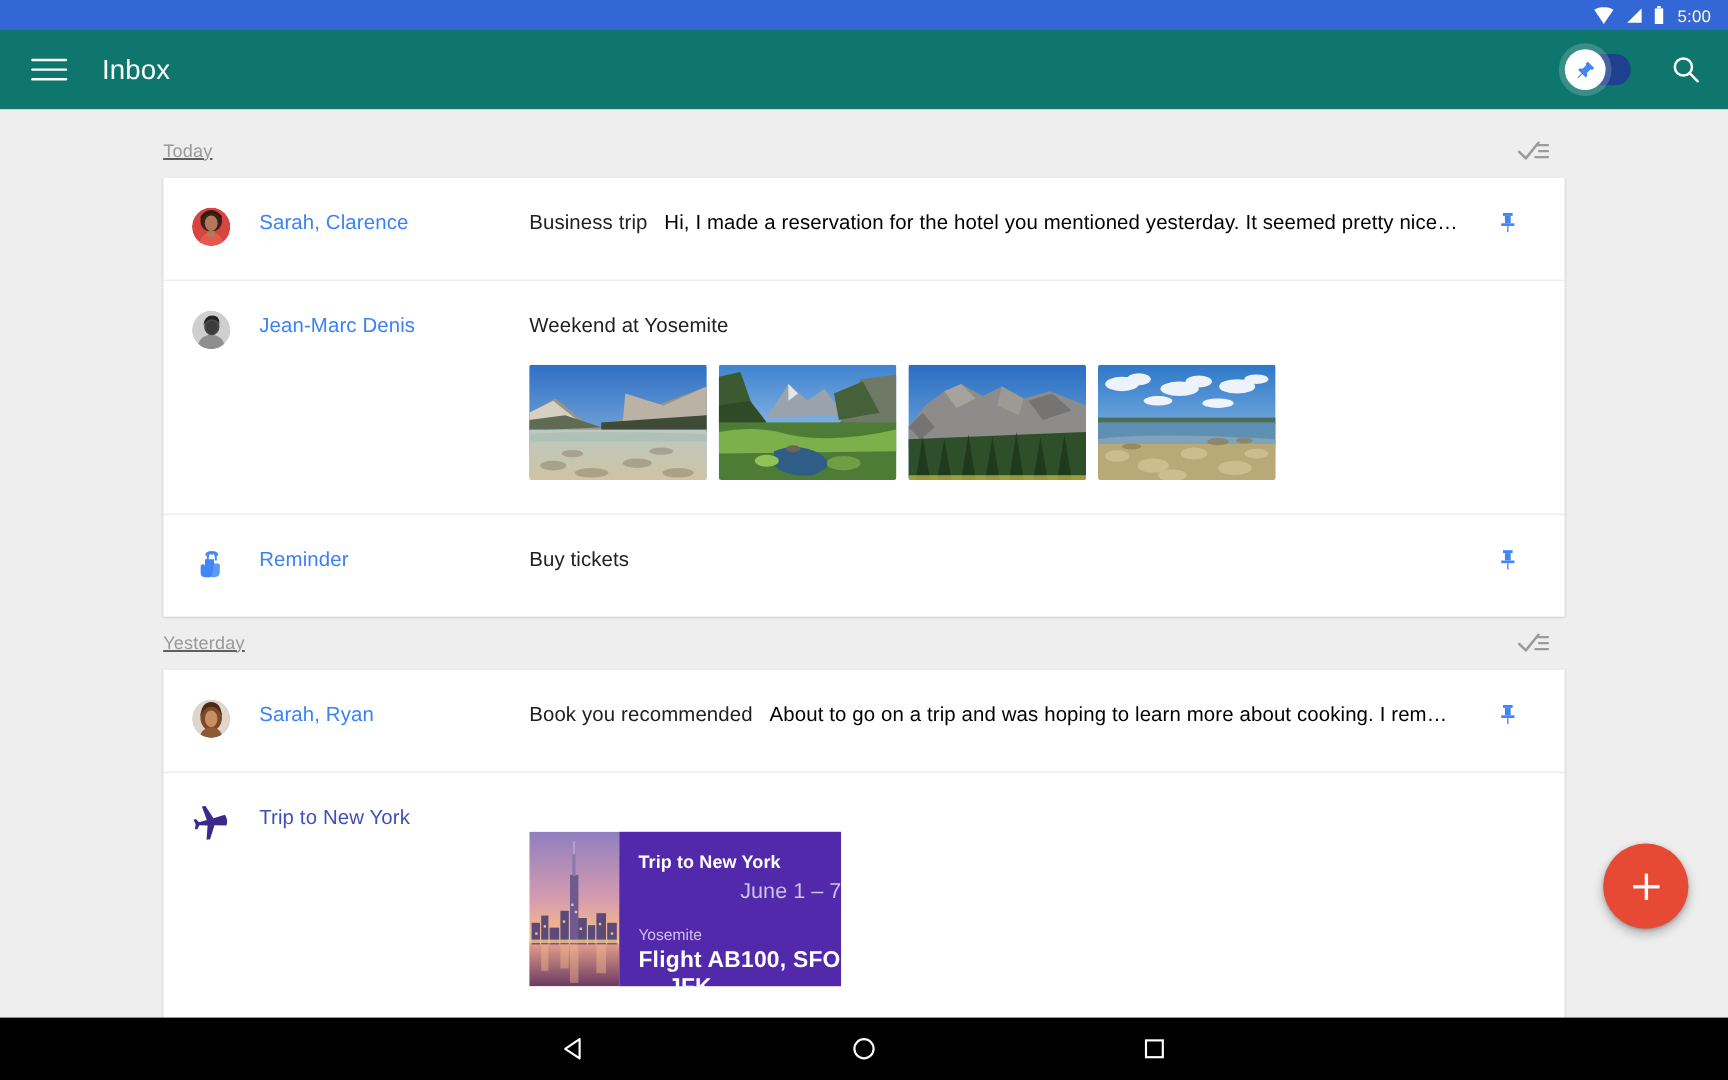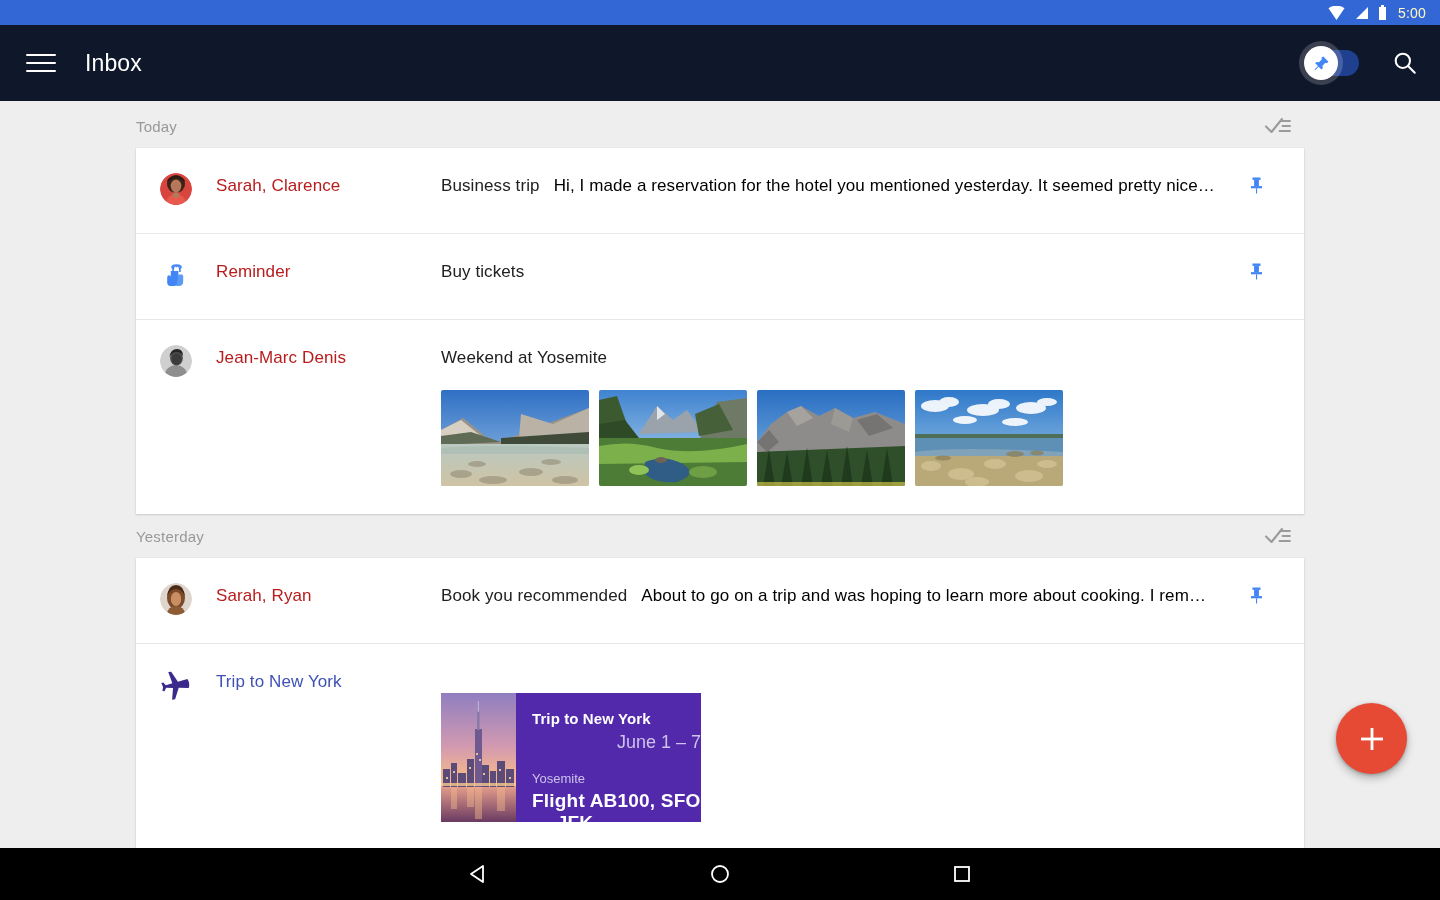--- a/index.html
+++ b/index.html
@@ -17,21 +17,21 @@
     padding-right: 14px; gap: 9px;
   }
   .status-icon { display: block; }
   .status-time {
     color: #fef9c3; font-size: 14px; letter-spacing: .2px;
     line-height: 1; margin-left: 2px;
   }
 
   
   .app-bar {
-    height: 76px; background: #0f172a;
+    height: 66px; background: #0f766e;
     display: flex; align-items: center;
     padding: 0 22px 0 26px;
     position: relative; z-index: 5;
   }
   .menu-btn {
     width: 30px; height: 26px;
     display: flex; flex-direction: column; justify-content: center; gap: 6px;
     cursor: pointer;
   }
   .menu-btn i { display: block; height: 2px; background: #fff; border-radius: 1px; }
@@ -57,20 +57,21 @@
 
   
   .content {
     position: absolute; top: 104px; left: 0;
     width: 1440px; height: 744px;
     background: #eeeeee; overflow: hidden;
   }
   .section-header {
     height: 44px; display: flex; align-items: center;
     padding: 0 148px 0 136px;
+    text-decoration: underline;
   }
   .section-label {
     font-size: 15px; color: #999999; letter-spacing: .2px;
   }
   .sweep-btn { margin-left: auto; cursor: pointer; display: flex; }
 
   .card {
     background: #ffffff;
     margin: 0 136px;
     box-shadow: 0 1px 2px rgba(0,0,0,.14), 0 0 1px rgba(0,0,0,.10);
@@ -88,21 +89,21 @@
     width: 80px; min-width: 80px;
     display: flex; align-items: flex-start; justify-content: center;
     padding-top: 25px;
   }
   .avatar {
     width: 32px; height: 32px; border-radius: 50%;
     overflow: hidden; display: block;
   }
   .row-sender {
     width: 225px; min-width: 225px;
-    font-size: 17px; color: #b91c1c;
+    font-size: 17px; color: #3b82f6;
     padding-top: 28px;
     letter-spacing: .1px;
   }
   .row-sender.accent { color: #3f51b5; }
   .row-body { flex: 1; padding-top: 28px; min-width: 0; }
   .row-line {
     display: flex; align-items: flex-end; gap: 14px;
     white-space: nowrap; overflow: hidden;
   }
   .row-subject {
@@ -238,47 +239,20 @@
             <ellipse cx="16" cy="30" rx="10" ry="9" fill="#e8584c"></ellipse>
             <ellipse cx="16" cy="22" rx="3.6" ry="3" fill="#b5785a"></ellipse>
           </g>
         </svg>
       </div>
       <div class="row-sender">Sarah, Clarence</div>
       <div class="row-body">
         <div class="row-line">
           <span class="row-subject">Business trip</span>
           <span class="row-preview">Hi, I made a reservation for the hotel you mentioned yesterday. It seemed pretty nice…</span>
-        </div>
-      </div>
-      <div class="row-pin">
-        <svg width="13" height="17" viewBox="0 0 13 17">
-          <rect x="2.5" y="0.5" width="8" height="2.4" fill="#4285f4"></rect>
-          <rect x="4.1" y="2.9" width="4.8" height="6.2" fill="#4285f4"></rect>
-          <rect x="1" y="9.1" width="11" height="2.2" fill="#4285f4"></rect>
-          <rect x="6" y="11.3" width="1.1" height="5.2" fill="#4285f4"></rect>
-        </svg>
-      </div>
-    </div>
-
-    <div class="row row-simple">
-      <div class="row-avatar">
-        <svg class="avatar" viewBox="0 0 32 32">
-          <path d="M13 13 q0-7 3.5-7 q3.5 0 3.5 7" fill="none" stroke="#4285f4" stroke-width="1.6"></path>
-          <path d="M13.4 9.5 q-3-1.6 0-3 q2.5-1 3.1 1.6" fill="none" stroke="#4285f4" stroke-width="1.5"></path>
-          <path d="M19.6 9.5 q3-1.6 0-3 q-2.5-1 -3.1 1.6" fill="none" stroke="#4285f4" stroke-width="1.5"></path>
-          <path d="M14.2 12 h4.2 v10 q0 5 -4.6 5 h-3.2 q-3.4 0 -3.4 -3.4 v-5.2 q0 -2.2 2 -2.2 q1.6 0 1.6 2 v-6.2 z" fill="#4285f4"></path>
-          <path d="M18.4 15.5 h3.2 q1.6 0 1.6 1.6 v5.4 q0 4.5 -4.6 4.5 h-2.2" fill="#5b9bf8"></path>
-        </svg>
-      </div>
-      <div class="row-sender">Reminder</div>
-      <div class="row-body">
-        <div class="row-line">
-          <span class="row-subject">Buy tickets</span>
-          <span class="row-preview"></span>
         </div>
       </div>
       <div class="row-pin">
         <svg width="13" height="17" viewBox="0 0 13 17">
           <rect x="2.5" y="0.5" width="8" height="2.4" fill="#4285f4"></rect>
           <rect x="4.1" y="2.9" width="4.8" height="6.2" fill="#4285f4"></rect>
           <rect x="1" y="9.1" width="11" height="2.2" fill="#4285f4"></rect>
           <rect x="6" y="11.3" width="1.1" height="5.2" fill="#4285f4"></rect>
         </svg>
       </div>
@@ -424,20 +398,47 @@
 
         </div>
       </div>
       <div class="row-pin empty">
         <svg width="13" height="17" viewBox="0 0 13 17">
             <rect width="13" height="17" fill="none"></rect>
           </svg>
       </div>
     </div>
 
+    <div class="row row-simple">
+      <div class="row-avatar">
+        <svg class="avatar" viewBox="0 0 32 32">
+          <path d="M13 13 q0-7 3.5-7 q3.5 0 3.5 7" fill="none" stroke="#4285f4" stroke-width="1.6"></path>
+          <path d="M13.4 9.5 q-3-1.6 0-3 q2.5-1 3.1 1.6" fill="none" stroke="#4285f4" stroke-width="1.5"></path>
+          <path d="M19.6 9.5 q3-1.6 0-3 q-2.5-1 -3.1 1.6" fill="none" stroke="#4285f4" stroke-width="1.5"></path>
+          <path d="M14.2 12 h4.2 v10 q0 5 -4.6 5 h-3.2 q-3.4 0 -3.4 -3.4 v-5.2 q0 -2.2 2 -2.2 q1.6 0 1.6 2 v-6.2 z" fill="#4285f4"></path>
+          <path d="M18.4 15.5 h3.2 q1.6 0 1.6 1.6 v5.4 q0 4.5 -4.6 4.5 h-2.2" fill="#5b9bf8"></path>
+        </svg>
+      </div>
+      <div class="row-sender">Reminder</div>
+      <div class="row-body">
+        <div class="row-line">
+          <span class="row-subject">Buy tickets</span>
+          <span class="row-preview"></span>
+        </div>
+      </div>
+      <div class="row-pin">
+        <svg width="13" height="17" viewBox="0 0 13 17">
+          <rect x="2.5" y="0.5" width="8" height="2.4" fill="#4285f4"></rect>
+          <rect x="4.1" y="2.9" width="4.8" height="6.2" fill="#4285f4"></rect>
+          <rect x="1" y="9.1" width="11" height="2.2" fill="#4285f4"></rect>
+          <rect x="6" y="11.3" width="1.1" height="5.2" fill="#4285f4"></rect>
+        </svg>
+      </div>
+    </div>
+
   </div>
 
   <div class="section-header">
     <span class="section-label">Yesterday</span>
     <span class="sweep-btn">
       <svg width="28" height="22" viewBox="0 0 28 22">
         <path d="M2 11.5 L7.5 17 L18 4" fill="none" stroke="#9b9b9b" stroke-width="2.1" stroke-linecap="round" stroke-linejoin="round"></path>
         <line x1="17" y1="6" x2="26" y2="6" stroke="#9b9b9b" stroke-width="1.8" stroke-linecap="round"></line>
         <line x1="18.5" y1="11" x2="26" y2="11" stroke="#9b9b9b" stroke-width="1.8" stroke-linecap="round"></line>
         <line x1="15.5" y1="16" x2="26" y2="16" stroke="#9b9b9b" stroke-width="1.8" stroke-linecap="round"></line>

